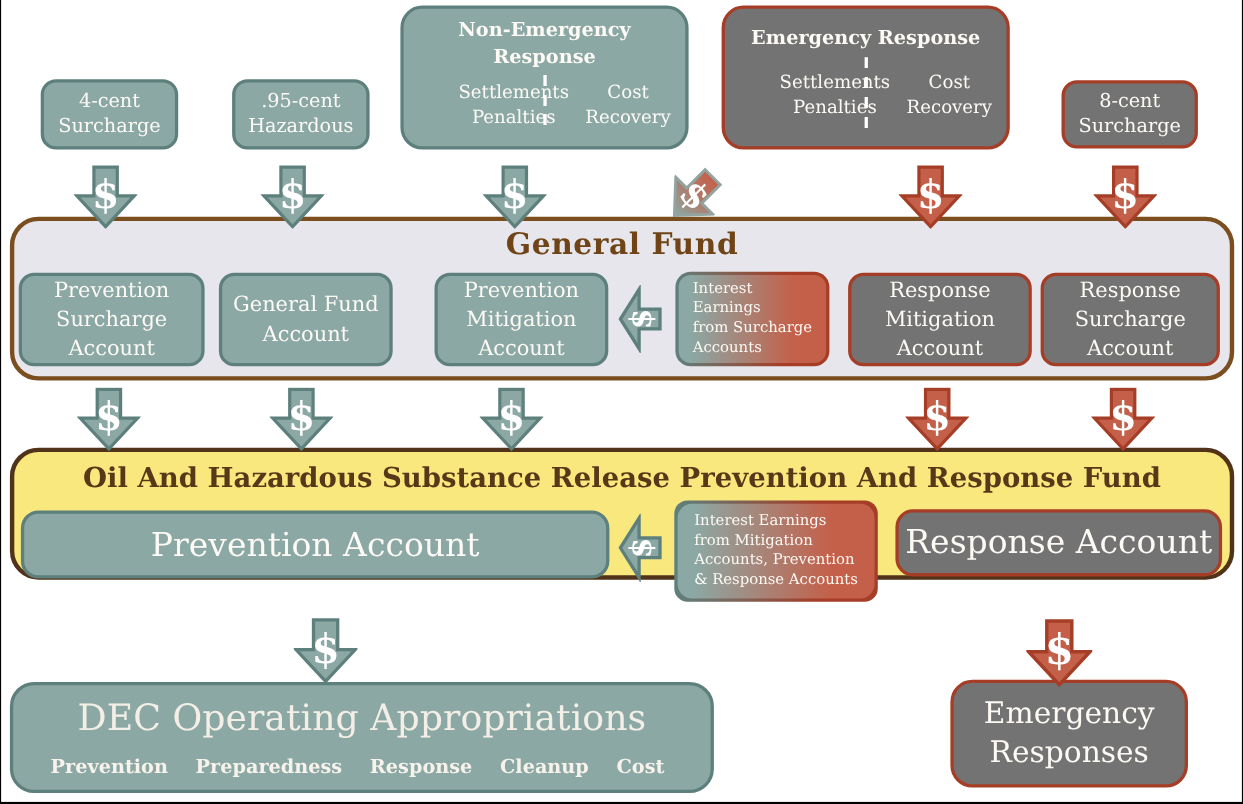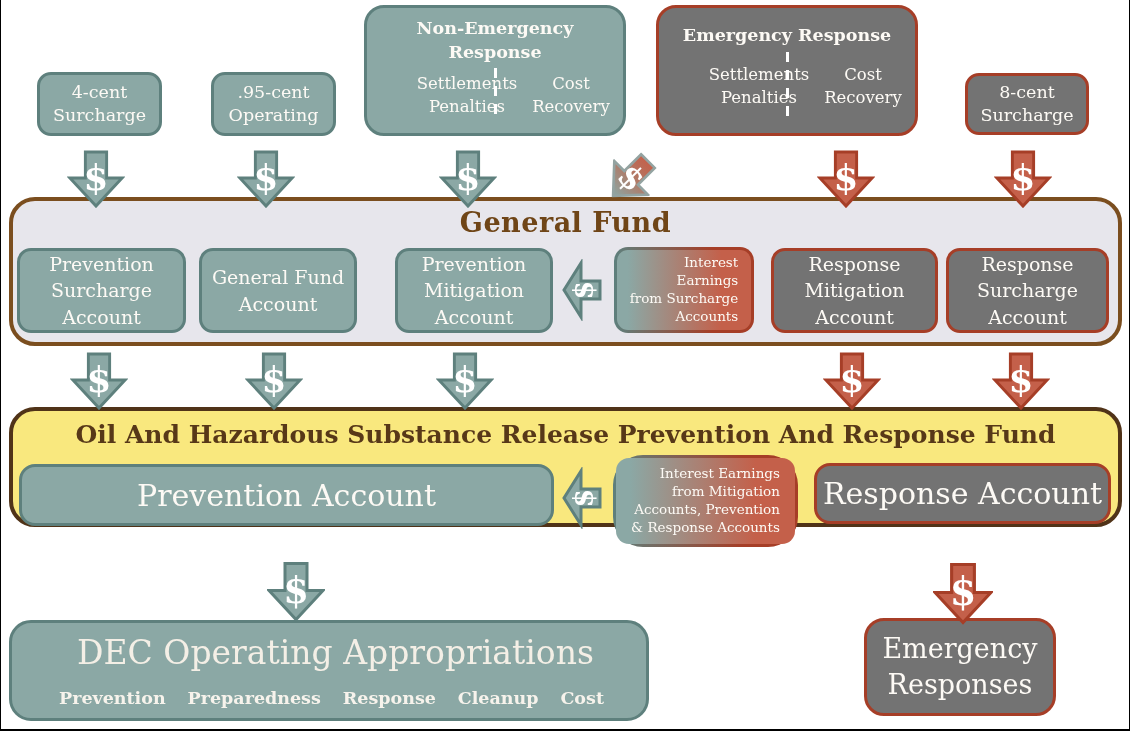--- a/index.html
+++ b/index.html
@@ -22,57 +22,57 @@
   .teal{background:#8BA8A5;border:3px solid #5E807D;}
   .red{background:#737373;border:3px solid #A63E27;}
   .grad-wrap{
     position:absolute;box-sizing:border-box;padding:3px;
     background:linear-gradient(90deg,#5E807D 0%,#A63E27 70%);
   }
   .grad-inner{
     width:100%;height:100%;box-sizing:border-box;
     background:linear-gradient(90deg,#8BA8A5 8%,#C4604A 78%);
     display:flex;align-items:center;justify-content:center;
-    text-align:right;color:#fdfaf5;white-space:pre-line;
+    text-align:left;color:#fdfaf5;white-space:pre-line;
   }
   .src{border-radius:14px;font-size:17.5px;line-height:1.3;}
   .src-large{border-radius:20px;justify-content:flex-start;}
   .rtitle{font-weight:bold;font-size:17.5px;line-height:1.35;white-space:pre-line;}
   .cols{position:relative;flex:1;align-self:stretch;display:flex;align-items:center;margin:2px 0 10px 0;padding-left:48px;}
   .col{flex:1;font-size:16.5px;line-height:1.4;white-space:pre-line;text-align:center;}
   .vdash{
     position:absolute;left:calc(50% - 1.5px);top:2px;bottom:2px;width:3px;
     background:repeating-linear-gradient(180deg,#fff 0 10px,rgba(0,0,0,0) 10px 18px);
   }
   .band{position:absolute;box-sizing:border-box;border-radius:26px;}
   .band-gray{background:#E7E6EC;border:4px solid #7B4E1F;}
   .band-yellow{background:#F9E87E;border:4px solid #503318;}
   .band-title{text-align:center;font-weight:bold;}
   .gf-title{font-size:27px;color:#6F4517;margin-top:6px;letter-spacing:.5px;}
   .fund-title{font-size:25px;color:#573818;margin-top:9px;}
   .acct{border-radius:14px;font-size:19px;line-height:1.38;}
   .small-text{font-size:13.5px;line-height:1.32;}
   .big-acct{border-radius:16px;font-size:30px;}
   .arrow{position:absolute;}
-  .dec-box{border-radius:22px;justify-content:flex-start;padding-left:13px;}
+  .dec-box{border-radius:22px;justify-content:flex-start;}
   .dec-title{font-size:33px;margin-top:10px;color:#f4efe6;}
   .dec-cats{align-self:stretch;display:flex;justify-content:space-between;
     padding:0 42px 0 34px;margin-top:16px;font-size:17.5px;font-weight:bold;color:#f7f3ec;}
   .er-box{border-radius:20px;font-size:27px;line-height:1.35;}
 </style>
 </head>
 <body>
 
 <div class="canvas">
 
   <div class="box teal src" style="left:36px;top:72px;width:125px;height:64px;">4-cent
 Surcharge</div>
 
   <div class="box teal src" style="left:210px;top:72px;width:125px;height:64px;">.95-cent
-Operating</div>
+Hazardous</div>
 
   <div class="box teal src-large" style="left:363px;top:5px;width:262px;height:131px;">
     <div class="rtitle" style="margin-top:9px;">Non-Emergency
 Response</div>
     <div class="cols">
       <div class="col">Settlements
 Penalties</div>
       <div class="vdash"></div>
       <div class="col">Cost
 Recovery</div>
@@ -122,41 +122,41 @@
   <div class="box red acct" style="left:945px;top:248px;width:163px;height:85px;">Response
 Surcharge
 Account</div>
 
   <div class="band band-yellow" style="left:8px;top:407px;width:1113px;height:120px;">
     <div class="band-title fund-title">Oil And Hazardous Substance Release Prevention And Response Fund</div>
   </div>
 
   <div class="box teal big-acct" style="left:18px;top:464px;width:535px;height:62px;">Prevention Account</div>
 
-  <div class="grad-wrap" style="left:612px;top:455px;width:185px;height:92px;border-radius:30px;">
+  <div class="grad-wrap" style="left:612px;top:455px;width:185px;height:92px;border-radius:12px;">
     <div class="grad-inner small-text" style="border-radius:13px;">Interest Earnings
 from Mitigation
 Accounts, Prevention
 &amp; Response Accounts</div>
   </div>
 
   <div class="box red big-acct" style="left:813px;top:463px;width:297px;height:61px;">Response Account</div>
 
   <div class="box teal dec-box" style="left:8px;top:620px;width:640px;height:101px;">
     <div class="dec-title">DEC Operating Appropriations</div>
     <div class="dec-cats">
       <span>Prevention</span>
       <span>Preparedness</span>
       <span>Response</span>
       <span>Cleanup</span>
       <span>Cost</span>
     </div>
   </div>
 
-  <div class="box red er-box" style="left:863px;top:618px;width:192px;height:98px;">Emergency
+  <div class="box red er-box" style="left:863px;top:618px;width:216px;height:98px;">Emergency
 Responses</div>
 
   <div class="arrow" style="left:66px;top:150px;width:58px;height:58px;"><svg viewBox="0 0 58 60" width="100%" height="100%">
       <path d="M18 2 H40 V29 H56 L29 58 L2 29 H18 Z" fill="#8BA8A5" stroke="#5E807D" stroke-width="3"></path>
       <text x="29" y="28" text-anchor="middle" dominant-baseline="central" font-family="'DejaVu Serif',serif" font-weight="bold" font-size="37" fill="#fff">$</text>
       </svg></div>
   <div class="arrow" style="left:236px;top:150px;width:58px;height:58px;"><svg viewBox="0 0 58 60" width="100%" height="100%">
       <path d="M18 2 H40 V29 H56 L29 58 L2 29 H18 Z" fill="#8BA8A5" stroke="#5E807D" stroke-width="3"></path>
       <text x="29" y="28" text-anchor="middle" dominant-baseline="central" font-family="'DejaVu Serif',serif" font-weight="bold" font-size="37" fill="#fff">$</text>
       </svg></div>

